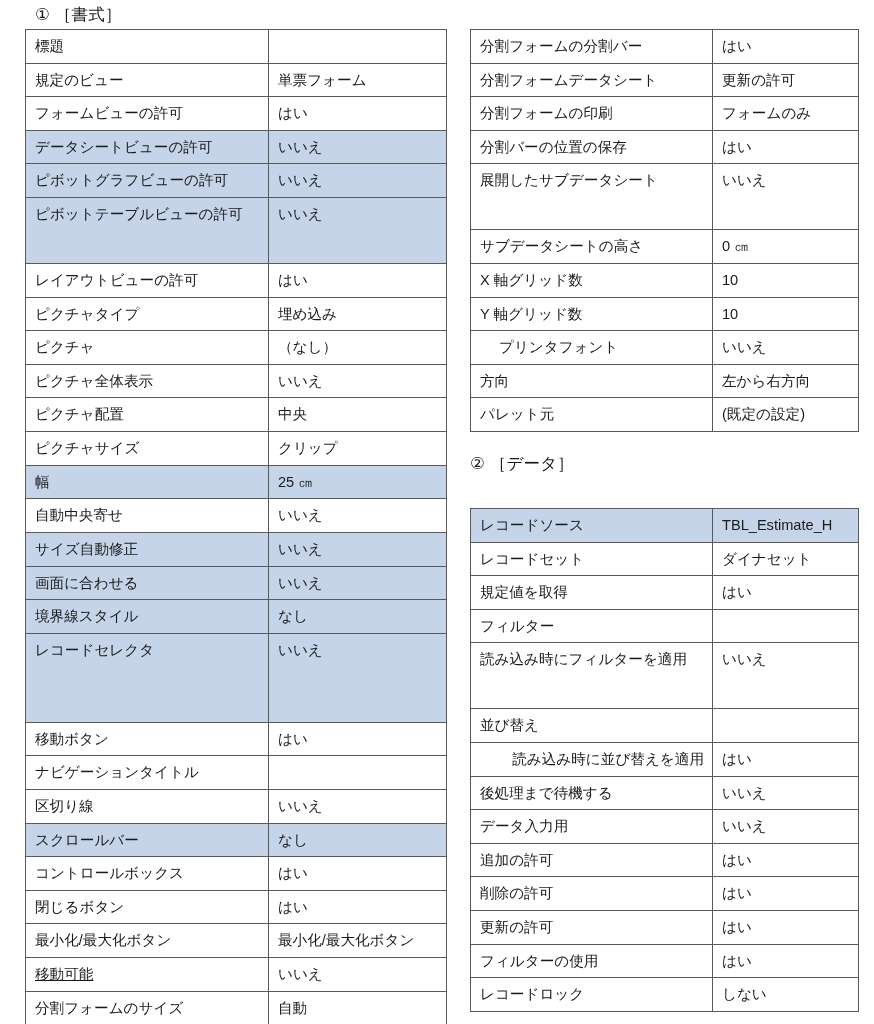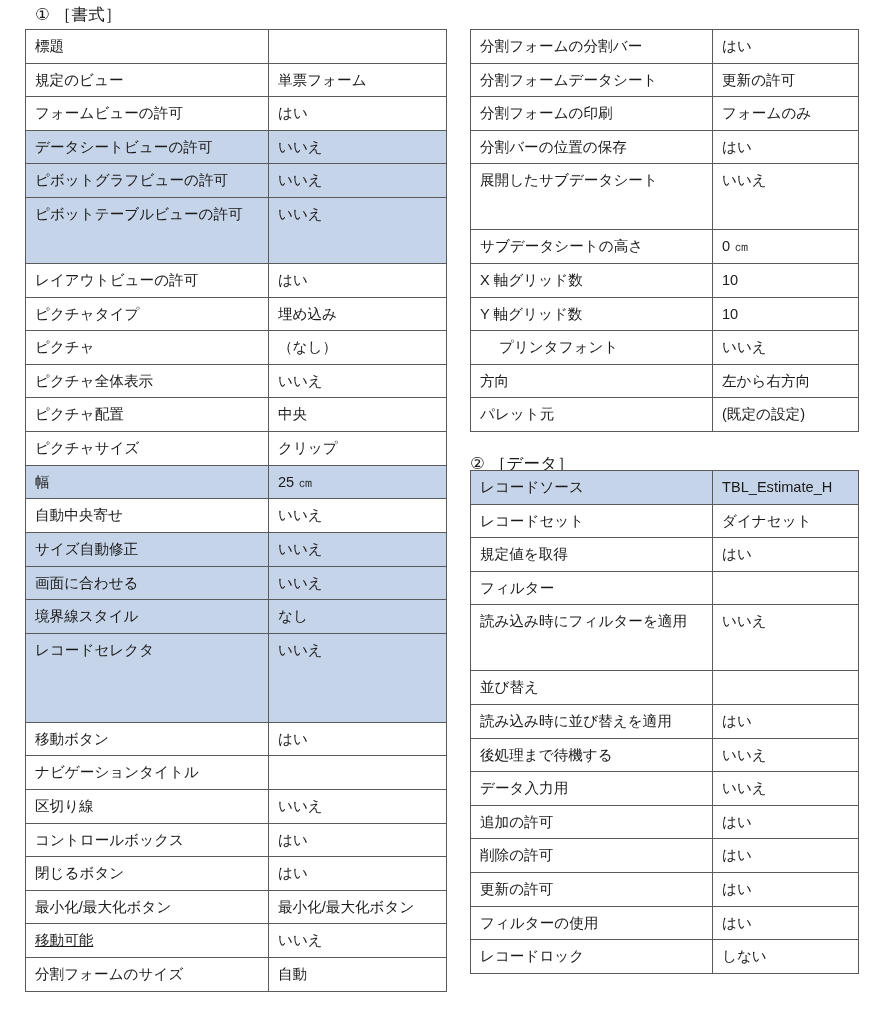--- a/index.html
+++ b/index.html
@@ -82,21 +82,21 @@
   #table-format-left { position: absolute; left: 0; top: 29px; }
   #table-format-left col.c-name  { width: 243px; }
   #table-format-left col.c-value { width: 178px; }
 
   
   #table-format-right { position: absolute; left: 0; top: 29px; }
   #table-format-right col.c-name  { width: 242px; }
   #table-format-right col.c-value { width: 146px; }
 
   
-  #table-data { position: absolute; left: 0; top: 470px; }
+  #table-data { position: absolute; left: 0; top: 508px; }
   #table-data col.c-name  { width: 242px; }
   #table-data col.c-value { width: 146px; }
 
   
   td.rh { height: 22px; }
 </style>
 </head>
 <body>
 
 <div class="page">
@@ -188,20 +188,24 @@
             <td>はい</td>
           </tr>
           <tr>
             <td class="rh" style="height: 22px;">ナビゲーションタイトル</td>
             <td></td>
           </tr>
           <tr>
             <td class="rh" style="height: 22px;">区切り線</td>
             <td>いいえ</td>
           </tr>
+          <tr class="hl">
+            <td class="rh" style="height: 22px;">スクロールバー</td>
+            <td>なし</td>
+          </tr>
           <tr>
             <td class="rh" style="height: 22px;">コントロールボックス</td>
             <td>はい</td>
           </tr>
           <tr>
             <td class="rh" style="height: 22px;">閉じるボタン</td>
             <td>はい</td>
           </tr>
           <tr>
             <td class="rh" style="height: 22px;">最小化/最大化ボタン</td>
@@ -301,21 +305,21 @@
           </tr>
           <tr>
             <td class="rh" style="height: 55px;">読み込み時にフィルターを適用</td>
             <td>いいえ</td>
           </tr>
           <tr>
             <td class="rh" style="height: 22px;">並び替え</td>
             <td></td>
           </tr>
           <tr>
-            <td class="rh" style="height: 22px;">読み込み時に並び替えを適用</td>
+            <td class="rh" style="height: 22px; text-align: right;">読み込み時に並び替えを適用</td>
             <td>はい</td>
           </tr>
           <tr>
             <td class="rh" style="height: 22px;">後処理まで待機する</td>
             <td>いいえ</td>
           </tr>
           <tr>
             <td class="rh" style="height: 22px;">データ入力用</td>
             <td>いいえ</td>
           </tr>

